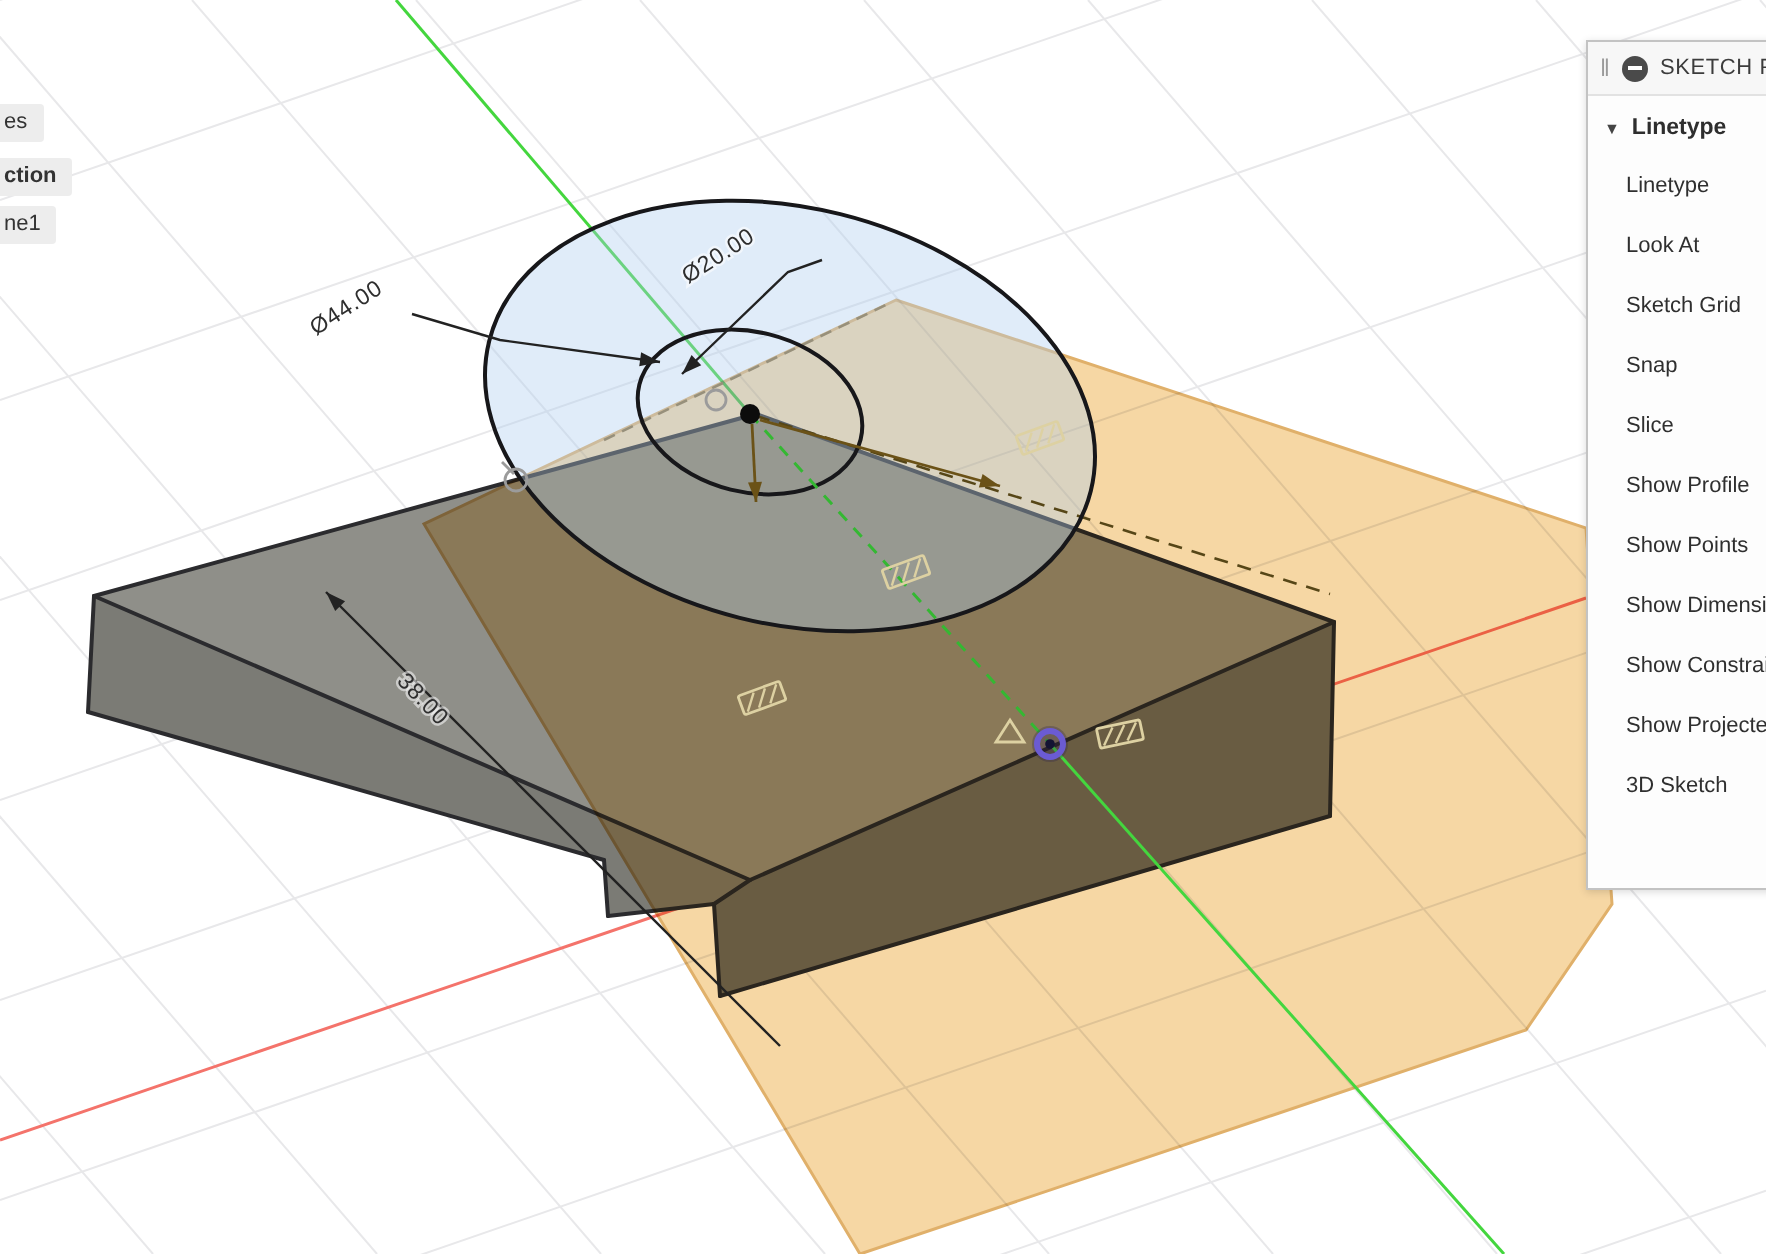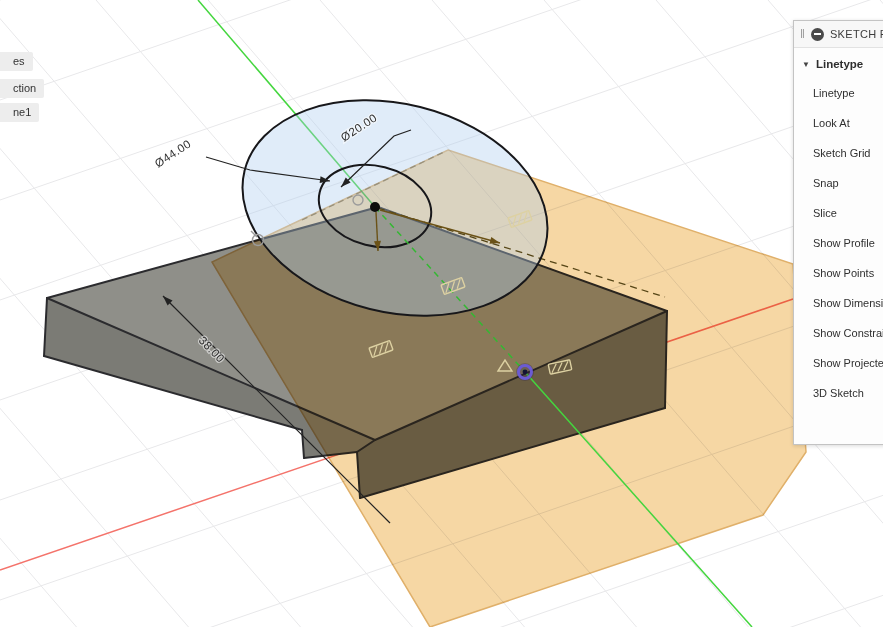--- a/index.html
+++ b/index.html
@@ -4,21 +4,21 @@
 <style>
   html,body{margin:0;padding:0;}
   body{
     width:883px;height:627px;position:relative;overflow:hidden;
     background:#ffffff;font-family:"Liberation Sans",sans-serif;
   }
   #viewport{position:absolute;left:0;top:0;}
   
   .edge-chip{
     position:absolute;left:0;background:#ededed;color:#333;
-    font-size:11px;line-height:15px;padding:2px 8px 2px 13px;
+    font-size:11px;line-height:15px;padding:2px 8px 2px 2px;
     border-radius:0 2px 2px 0;white-space:nowrap;
   }
   
   .palette{
     position:absolute;left:793px;top:20px;width:122px;height:425px;
     background:#fdfdfd;border:1px solid #c3c3c3;box-shadow:0 1px 4px rgba(0,0,0,.15);
     box-sizing:border-box;
   }
   .palette-header{
     height:26px;display:flex;align-items:center;gap:6px;
@@ -166,21 +166,21 @@
     </g>
     <g>
       <polyline points="163,296 390,523" fill="none" stroke="#222" stroke-width="1.2"></polyline>
       <polygon points="163,296 172.54594154601838,300.59619407771254 167.59619407771257,305.5459415460184" fill="#222"></polygon>
       <text x="198" y="341" transform="rotate(46 198 341)" fill="#2e2e2e" font-size="11.5" letter-spacing="0.5" style="paint-order:stroke;stroke:rgba(255,255,255,0.55);stroke-width:2.5px;">38.00</text>
     </g>
   </svg>
 
 <div id="edge-chips">
     <div class="edge-chip" style="top: 52px;">es</div>
-    <div class="edge-chip" style="top: 79px;">ction</div>
+    <div class="edge-chip" style="top: 79px; font-weight: bold;">ction</div>
     <div class="edge-chip" style="top: 103px;">ne1</div>
   </div>
 
 <div class="palette">
   <div class="palette-header">
     <span class="grip">‖</span>
     <span class="minus-icon"></span>
     <span class="palette-title">SKETCH PAL</span>
   </div>
   <div class="options-row">

